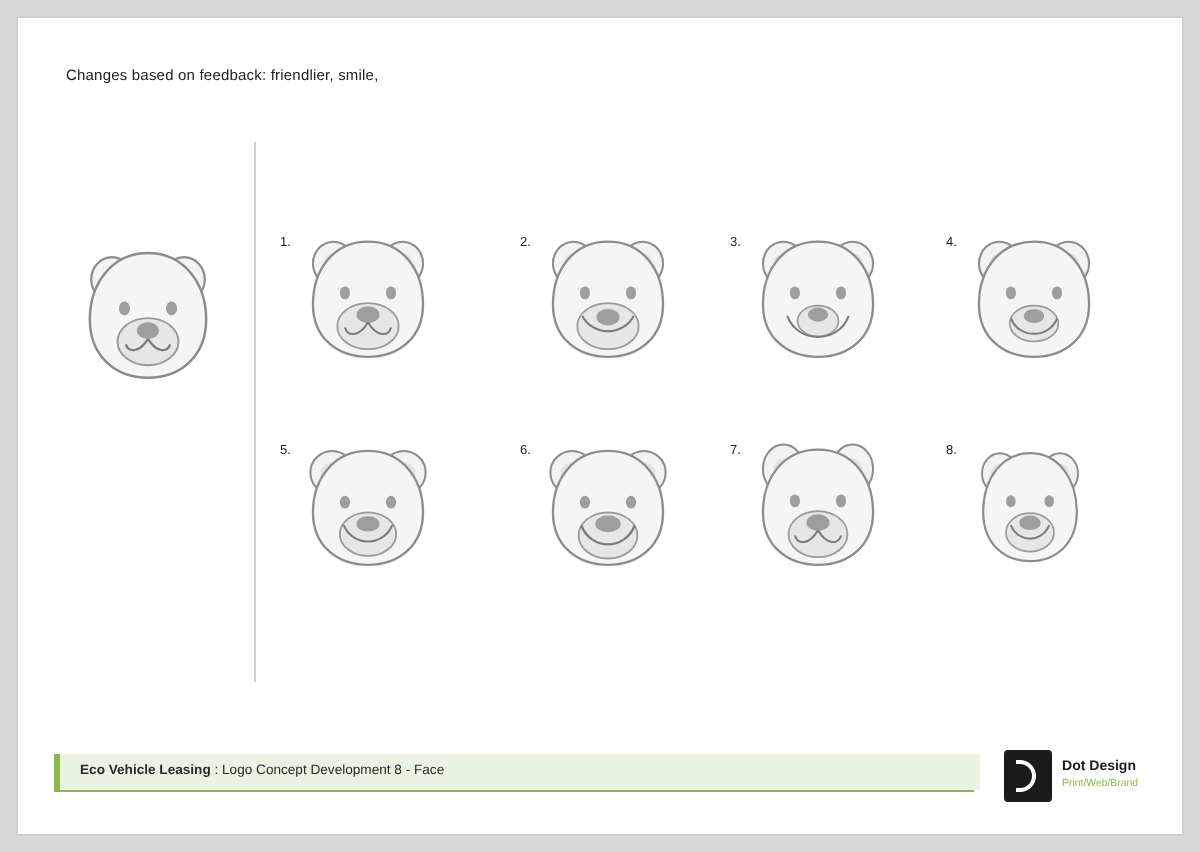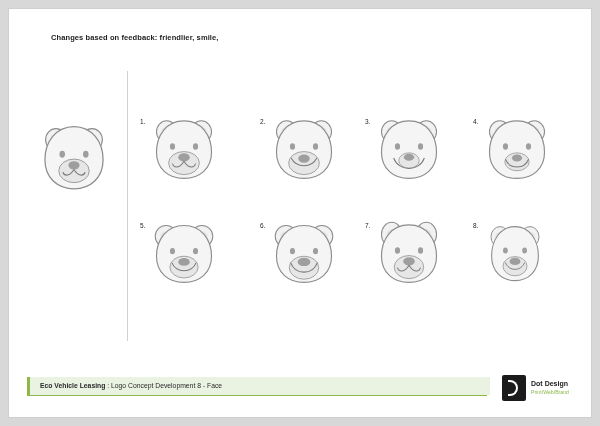--- a/index.html
+++ b/index.html
@@ -21,24 +21,23 @@
     height: 410px;
     background: #ffffff;
     border: 1px solid #cfcfcf;
     box-sizing: border-box;
   }
   .headline {
     position: absolute;
     left: 24px;
     top: 24px;
     font-size: 7.5px;
-    font-weight: bold;
+    font-weight: normal;
     color: #1c1c1c;
     letter-spacing: 0.1px;
-    margin-left: 18px;
   }
   .divider-v {
     position: absolute;
     left: 118px;
     top: 62px;
     width: 1px;
     height: 270px;
     background: #d0d0d0;
   }
   

